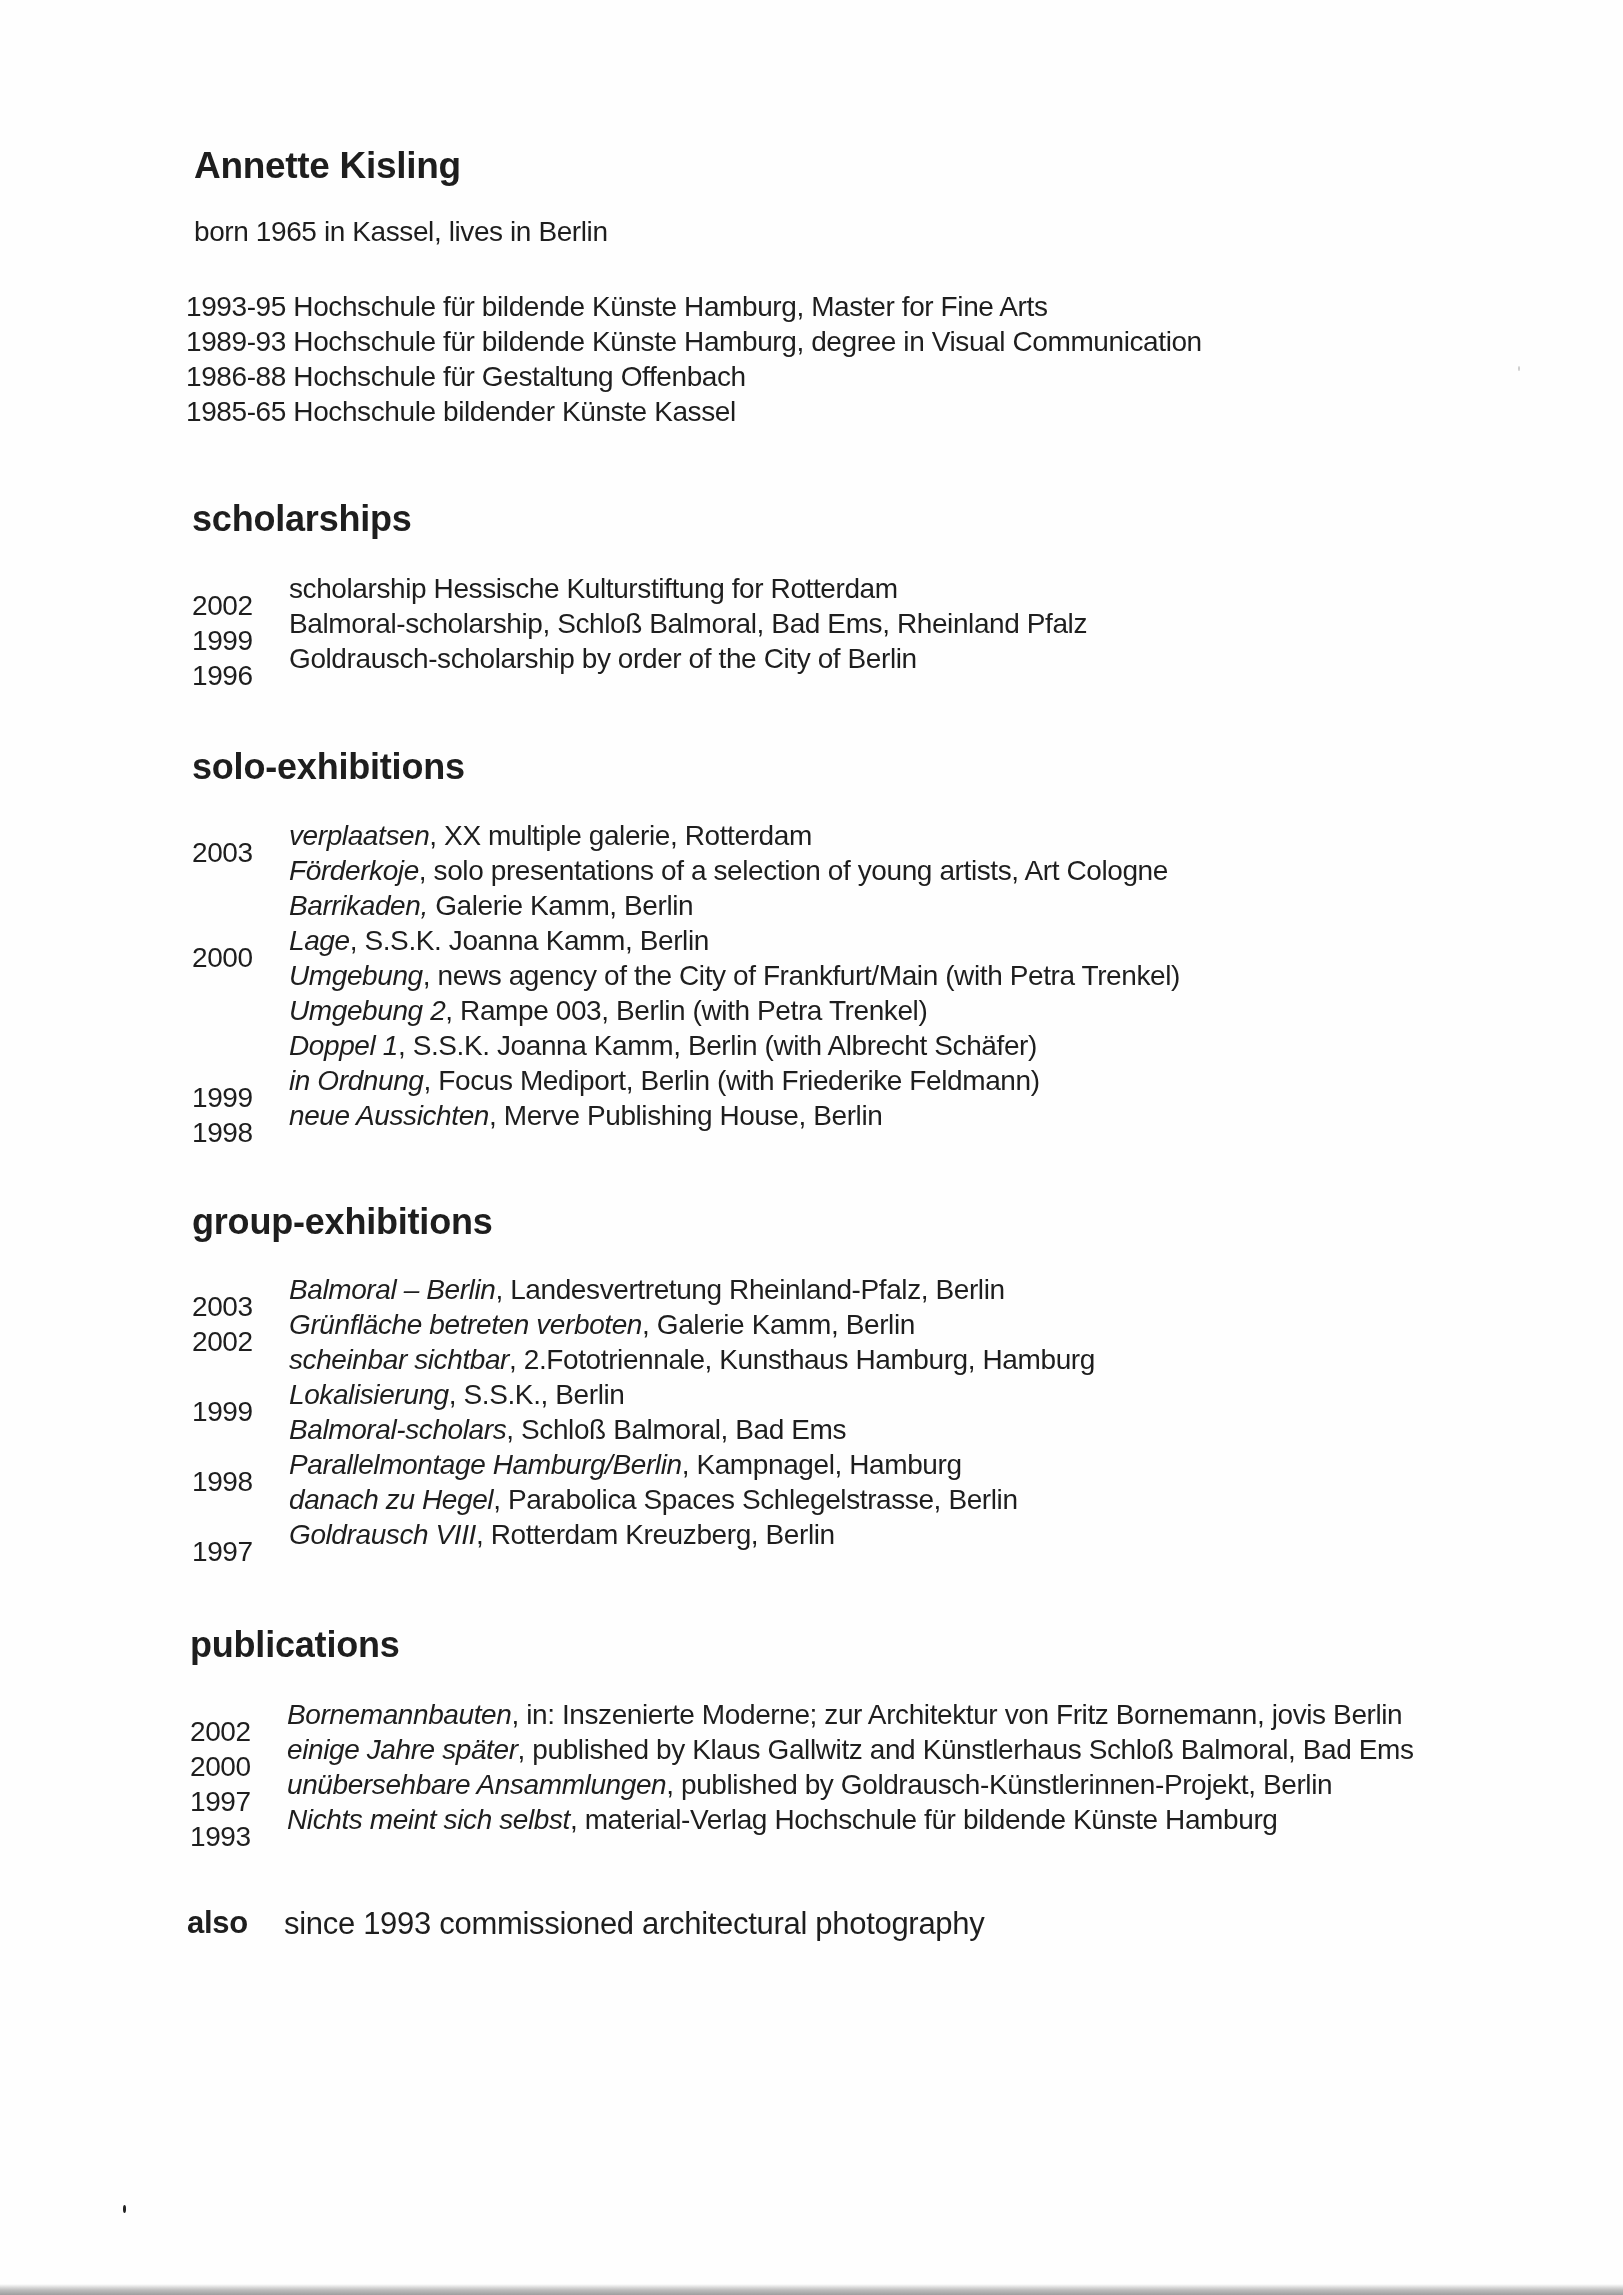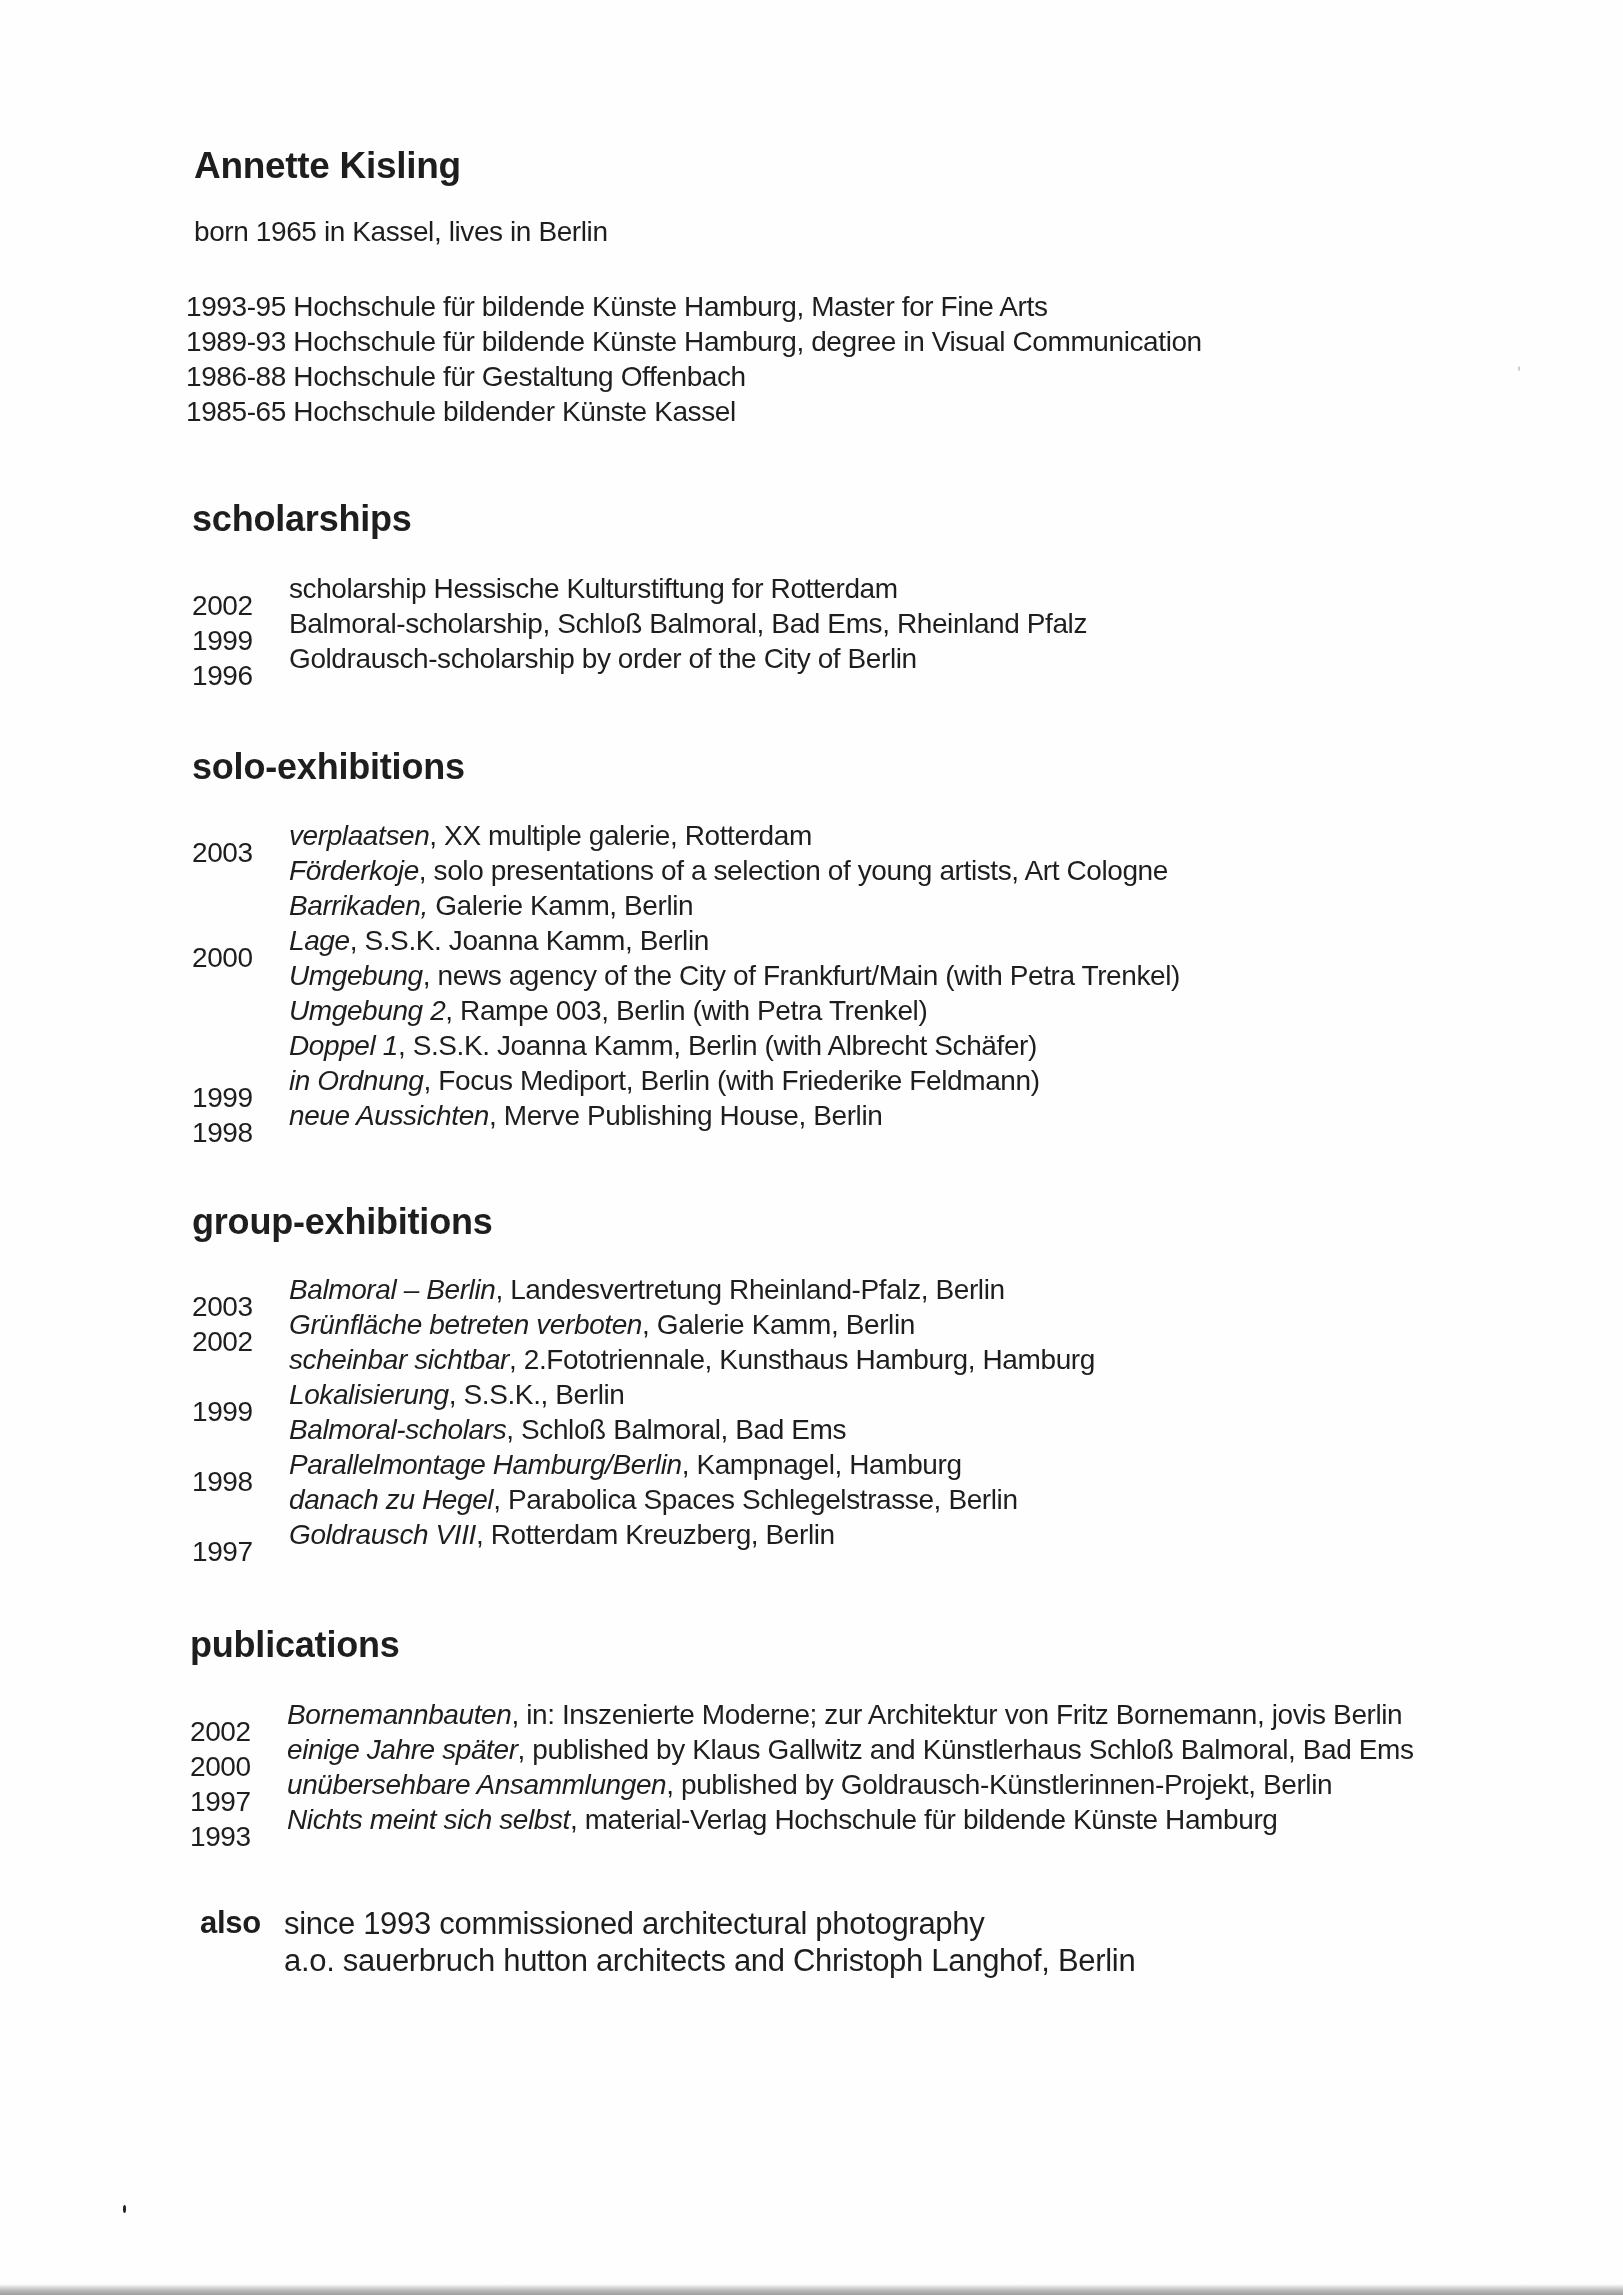--- a/index.html
+++ b/index.html
@@ -15,21 +15,21 @@
   .edu { left: 186px; top: 289px; font-size: 28px; letter-spacing: -0.4px; line-height: 35px; }
   .edu div { height: 35px; }
   .heading { font-size: 36px; font-weight: bold; letter-spacing: -0.2px; }
   .section { position: absolute; left: 192px; }
   .rows { position: absolute; left: 0; font-size: 28px; letter-spacing: -0.4px; }
   .row { position: relative; height: 35px; line-height: 35px; white-space: nowrap; }
   .yr { position: absolute; left: 0; top: 0; margin-top: 17px; }
   .desc { position: absolute; left: 97px; top: 0; }
   .desc i { font-style: italic; }
   .also { position: absolute; left: 187px; top: 1905px; font-size: 31px; letter-spacing: -0.3px; }
-  .also-label { position: absolute; left: 0; top: 0; font-weight: bold; margin-left: 13px; }
+  .also-label { position: absolute; left: 0; top: 0; font-weight: bold; }
   .also-lines { position: absolute; left: 97px; top: 0; white-space: nowrap; line-height: 37px; }
   .speck { position: absolute; background: #222; border-radius: 50%; }
   .shadow {
     position: absolute; left: 0; bottom: 0; width: 1623px; height: 11.2px;
     background: linear-gradient(to bottom, rgba(255,255,255,0) 0%, #bdbdbd 55%, #9e9e9e 100%);
   }
 </style>
 </head>
 <body>
 
@@ -162,21 +162,20 @@
           <span class="yr">1993</span>
           <span class="desc"><i>Nichts meint sich selbst</i><span>, material-Verlag Hochschule für bildende Künste Hamburg</span></span>
         </div>
       </div>
   </div>
 
   <div class="also">
     <div class="also-label">also</div>
     <div class="also-lines">
       <div>since 1993 commissioned architectural photography</div>
-      <div>a.o. sauerbruch hutton architects and Christoph Langhof, Berlin</div>
     </div>
   </div>
 
   <div class="speck" style="left:123px; top:2205px; width:3.1px; height:7.5px;"></div>
   <div class="speck" style="left:1518px; top:366px; width:1.9px; height:5px; background:#ccc;"></div>
   <div class="shadow"></div>
 </div>
 
 
 </body></html>

